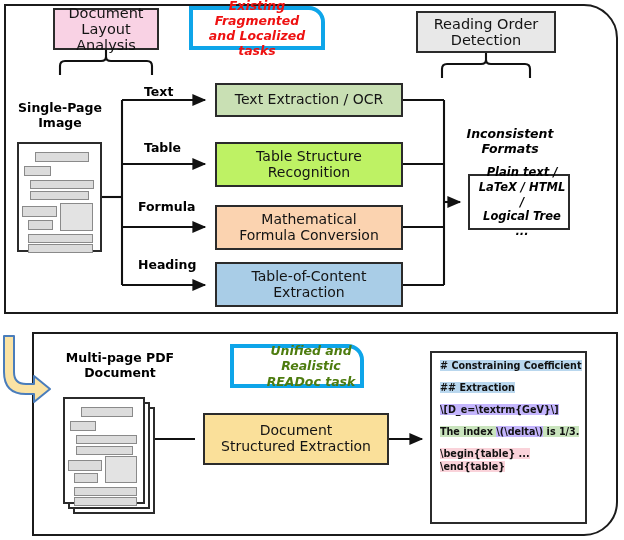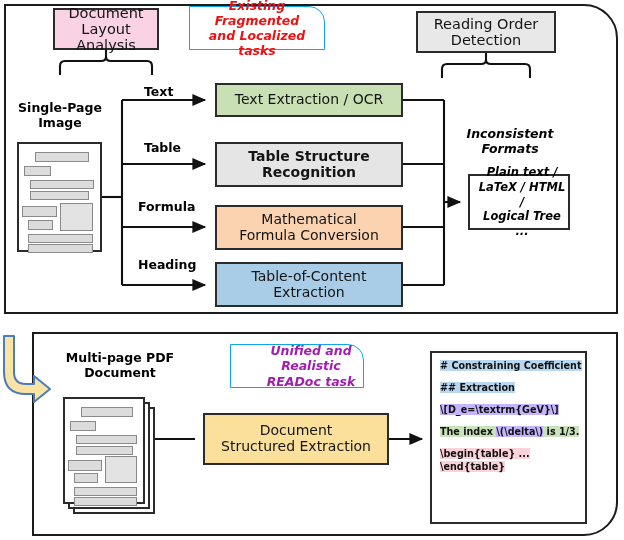--- a/index.html
+++ b/index.html
@@ -17,35 +17,35 @@
 
   
   .box{border:2.2px solid #2b2b2b;background:#fff;display:flex;
        align-items:center;justify-content:center;text-align:center;
        line-height:1.12;}
   .box span{display:block;padding:0 2px;}
 
   .pink{background:#f9d2e4;}
   .grey{background:#e8e8e8;}
   .green{background:#c9e0b4;}
-  .rose{background:#e5e5e5;font-weight:bold;}
+  .rose{background:#bef264;}
   .peach{background:#fbd3b0;}
   .blue{background:#a9cde7;}
   .yellow{background:#fae09a;}
 
   .t-title{font-size:14.5px;color:#141414;}
   .t-task{font-size:14px;color:#141414;}
 
   
-  .callout{border:1px solid #0ea5e9;background:#fff;
+  .callout{border:4px solid #0ea5e9;background:#fff;
            border-top-right-radius:16px;display:flex;align-items:center;
            justify-content:center;text-align:center;}
   .callout .ctext{font-style:italic;font-weight:bold;line-height:1.22;}
   .red{color:#ee1111;}
-  .greenT{color:#a21caf;margin-left:28px;}
+  .greenT{color:#4d7c0f;margin-left:28px;}
 
   
   .cap{font-weight:bold;font-size:12.5px;color:#000;text-align:center;
        line-height:1.2;}
   .arrowlbl{font-weight:bold;font-size:12.5px;color:#000;}
 
   
   .pagebox{border:2px solid #2b2b2b;background:#fff;}
   .bar{position:absolute;background:#dcdcdc;border:1px solid #8a8a8a;}
   .imgblk{position:absolute;background:#e3e3e3;border:1.4px solid #8a8a8a;}

